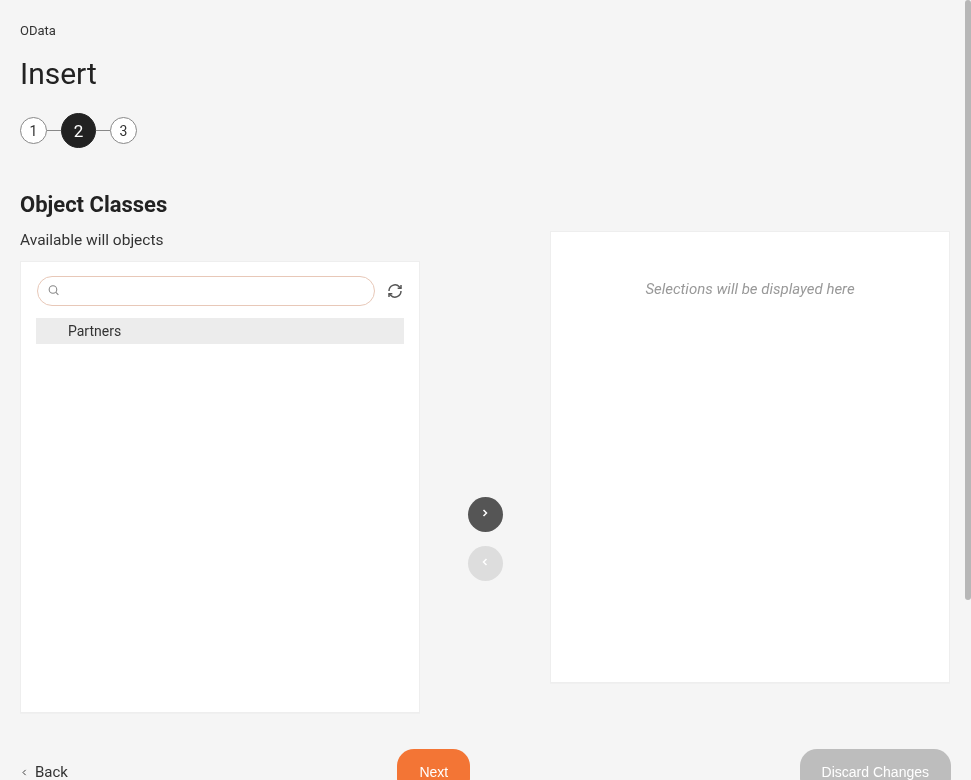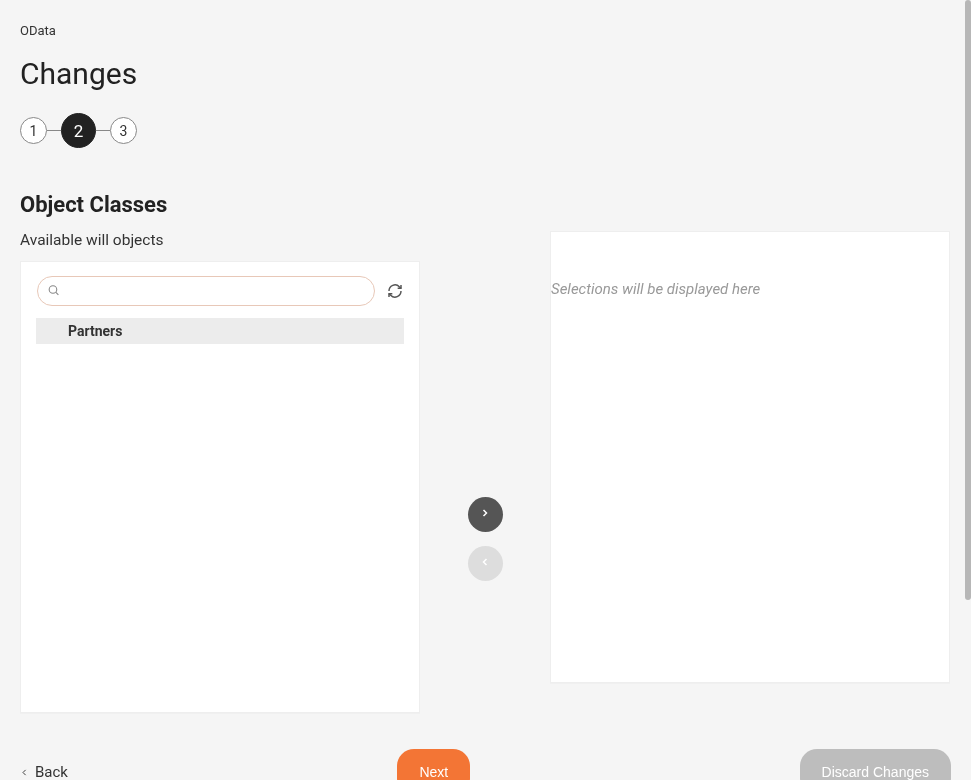--- a/index.html
+++ b/index.html
@@ -95,20 +95,21 @@
       height: 452px;
       border: 1px solid #eee;
       box-shadow: 0 1px 1px rgba(0,0,0,0.02);
     }
     .panel-left {
       padding: 14px 16px;
     }
     .panel-right {
       display: flex;
       align-items: flex-start;
+      justify-content: center;
       padding-top: 48px;
     }
     .empty-text {
       font-style: italic;
       color: #999;
       font-size: 15px;
     }
     .search-row {
       display: flex;
       align-items: center;
@@ -143,21 +144,20 @@
       display: flex;
     }
     .list-item {
       background: #ececec;
       padding: 5px 32px;
       font-size: 14px;
       color: #333;
       cursor: pointer;
       margin-left: -1px;
       margin-right: -1px;
-      font-weight: bold;
     }
     .transfer-buttons {
       display: flex;
       flex-direction: column;
       gap: 14px;
       margin-top: 134px;
     }
     .transfer-btn {
       width: 35px;
       height: 35px;
@@ -227,21 +227,21 @@
       border-radius: 3px;
     }
   </style>
 </head>
 <body>
 
 
 
 <a class="breadcrumb">OData</a>
 
-<h1 class="page-title">Changes</h1>
+<h1 class="page-title">Insert</h1>
 
 <div class="stepper">
   <div class="step">1</div>
   <div class="step-line"></div>
   <div class="step active">2</div>
   <div class="step-line"></div>
   <div class="step">3</div>
 </div>
 
 <div class="section-title">Object Classes</div>

